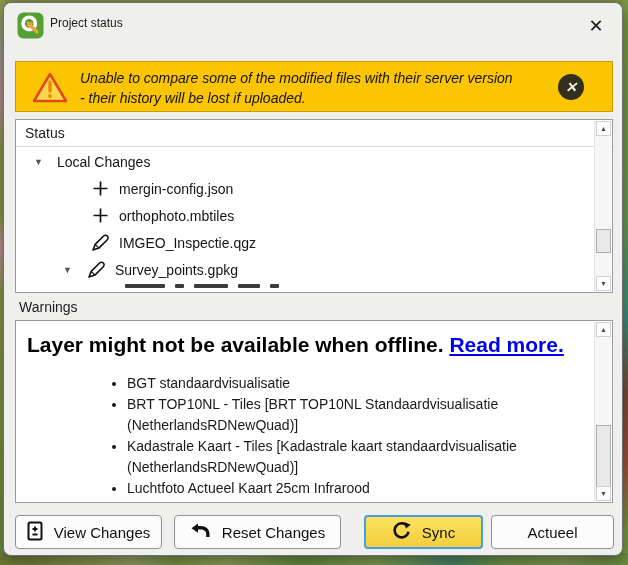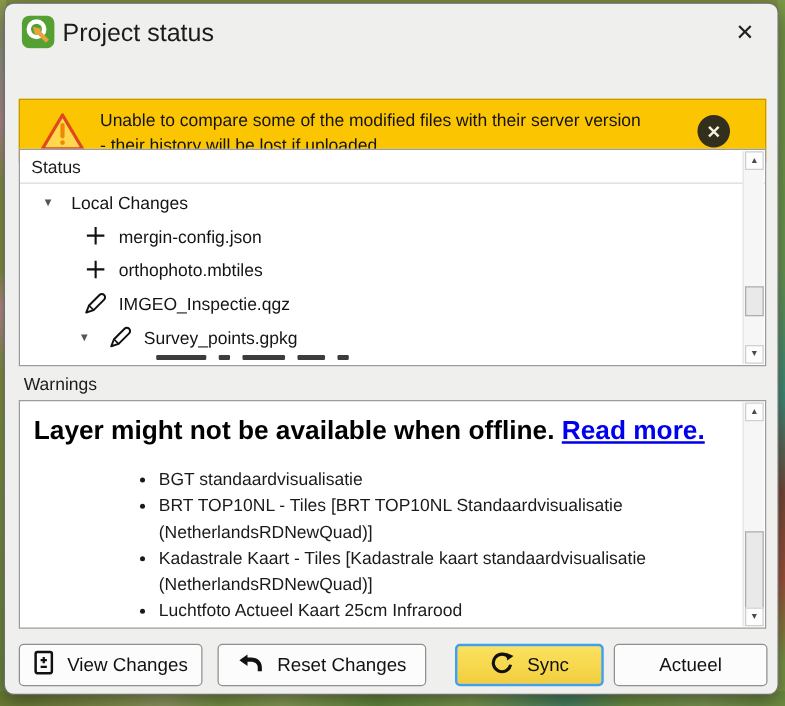--- a/index.html
+++ b/index.html
@@ -15,47 +15,47 @@
   .backdrop .left-strip { position:absolute; left:0; top:0; bottom:0; width:5px;
     background:linear-gradient(180deg,#8a9a4a 0%,#9a9a8a 8%,#b98f92 18%,#8a9a4a 26%,#8a9a4a 38%,#c49298 44%,#8a9a4a 52%,#6f8f41 100%); }
 
   
   .dialog { position:absolute; left:3px; top:2px; width:620px; height:554px;
     background:#efefed; border:1px solid #6e6e6e; border-radius:8px;
     box-shadow:0 6px 18px rgba(0,0,0,.45); overflow:hidden; }
 
   .titlebar { position:absolute; left:0; top:0; right:0; height:46px; }
   .app-logo { position:absolute; left:13px; top:9px; width:27px; height:27px; }
-  .title { position:absolute; left:46px; top:13px; font-size:20px; color:#1b1b1b; }
+  .title { position:absolute; left:46px; top:13px; font-size:12px; color:#1b1b1b; }
   .win-close { position:absolute; right:10px; top:8px; width:32px; height:30px;
     display:flex; align-items:center; justify-content:center; font-size:18px; color:#222; cursor:pointer; }
 
   
-  .banner { position:absolute; left:11px; top:76px; width:598px; height:51px;
-    background:#fcc502; border:1px solid #c79b00; display:flex; align-items:center; }
+  .banner { position:absolute; left:11px; top:58px; width:598px; height:51px;
+    background:#fcc502; border:1px solid #c79b00; display:flex; align-items:center;font-style:italic; }
   .banner .tri { position:absolute; left:16px; top:9px; }
   .banner .msg { position:absolute; left:64px; top:6px; width:440px;
     font-size:14px; line-height:20px; color:#141414; }
   .banner .dismiss { position:absolute; right:28px; top:12px; width:26px; height:26px;
     border-radius:50%; background:#32301d; color:#f6f2e0; display:flex; align-items:center;
     justify-content:center; font-size:14px; font-weight:bold; cursor:pointer; }
 
   
   .panel { position:absolute; left:11px; background:#ffffff; border:1px solid #9b9b9b; }
   .status-panel { top:116px; width:598px; height:174px; overflow:hidden; }
   .warn-panel { top:317px; width:598px; height:183px; overflow:hidden; }
 
   .tree-header { height:27px; border-bottom:1px solid #d9d9d9; display:flex; align-items:center;
     padding-left:9px; font-size:14px; color:#1c1c1c; }
   .tree-rows { position:absolute; left:0; top:28px; right:18px; }
   .tree-row { height:27px; display:flex; align-items:center; font-size:14px; color:#141414; }
   .tree-row .expander { width:11px; font-size:9px; color:#555; text-align:center; margin-right:13px; }
   .tree-row .cicon { width:20px; display:flex; justify-content:center; margin-right:9px; }
   .indent-group { padding-left:17px; }
-  .indent-child { padding-left:50px; }
+  .indent-child { padding-left:74px; }
   .indent-sub { padding-left:46px; }
   .tree-row.partial { height:6px; overflow:hidden; align-items:flex-start; padding-left:109px; }
   .frag { display:inline-block; height:4px; background:#3c3c3c; border-radius:1px; margin-right:10px; margin-top:1px; }
 
   .section-label { position:absolute; left:15px; top:296px; font-size:14px; color:#1c1c1c; }
 
   .warn-body { position:absolute; left:0; top:0; right:18px; bottom:0; padding:12px 0 0 11px; }
   .warn-heading { font-size:21px; font-weight:bold; color:#000; }
   .warn-link { color:#0000ee; text-decoration:underline; cursor:pointer; }
   .warn-list { margin:16px 0 0 0; padding-left:100px; font-size:14px; line-height:21px; color:#1a1a1a; }

